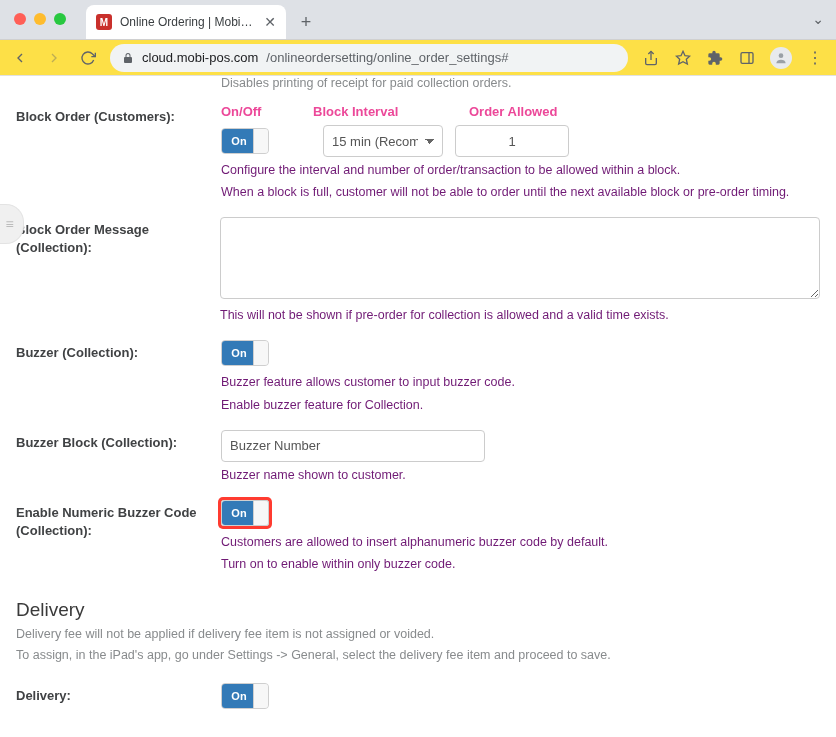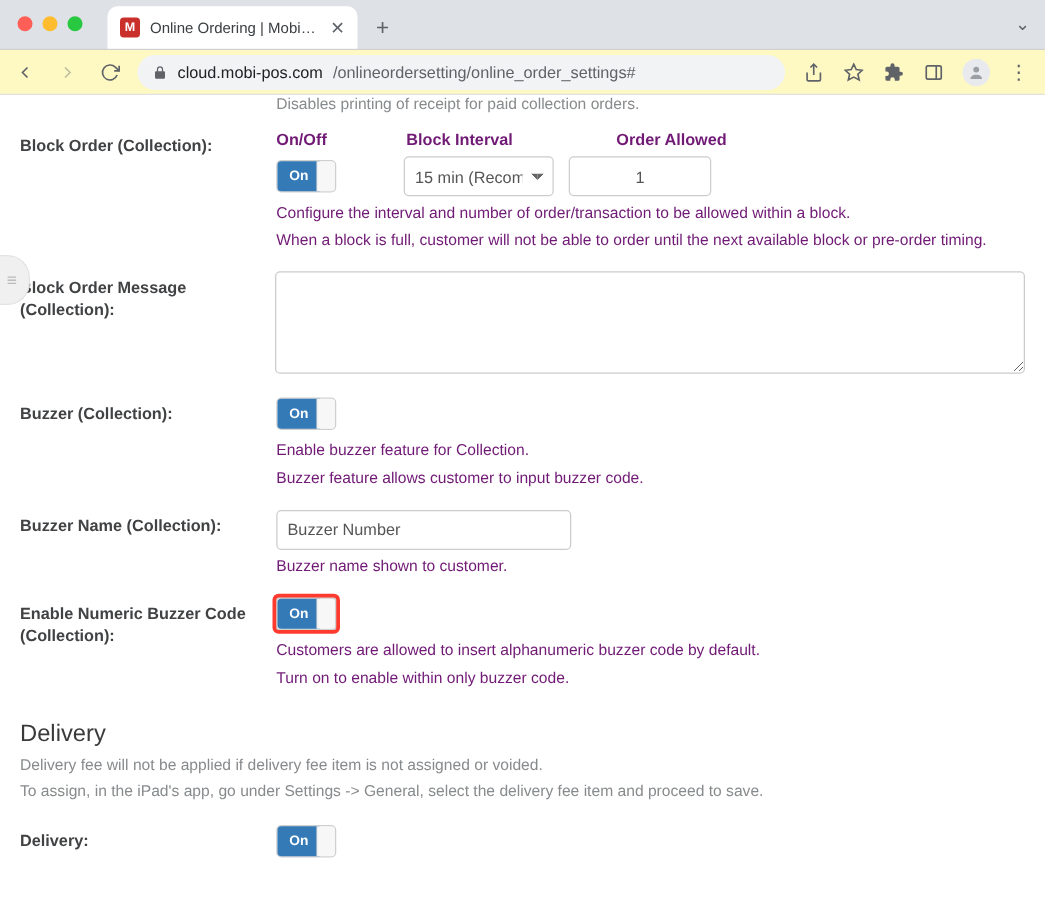--- a/index.html
+++ b/index.html
@@ -57,21 +57,21 @@
     width: 28px; height: 28px; display: flex; align-items: center; justify-content: center;
     color: #5f6368; font-size: 18px; margin-left: 6px; margin-bottom: 3px;
   }
   .tabbar-right {
     margin-left: auto; margin-right: 12px; height: 40px; display: flex; align-items: center;
     color: #5f6368; font-size: 14px;
   }
 
   .toolbar {
     height: 36px;
-    background: #fef9c3;
+    background: #fde047;
     border-bottom: 1px solid #e1e1e1;
     display: flex;
     align-items: center;
     padding: 0 8px;
     gap: 10px;
     color: #5f6368;
   }
   .toolbar .icon-btn {
     width: 24px; height: 24px; display:flex; align-items:center; justify-content:center;
   }
@@ -132,23 +132,23 @@
     flex: 1;
   }
   .help {
     color: #701a75;
     font-size: 12.5px;
     line-height: 1.45;
     margin-top: 4px;
   }
   .col-headers {
     display: flex;
-    gap: 12px;
+    gap: 0;
     font-weight: 600;
-    color: #701a75;
+    color: #ec4899;
     font-size: 13px;
     margin-bottom: 6px;
   }
   .col-headers > div { }
   .ch-onoff { width: 70px; text-align:left !important; }
   .ch-interval { width: 148px; }
   .ch-allowed { width: 120px; margin-left: 8px; }
   .controls-line { display:flex; align-items:center; gap: 12px; }
 
   .toggle {
@@ -190,21 +190,21 @@
     height: 32px;
     width: 120px;
     appearance: none;
     background-image: linear-gradient(45deg, transparent 50%, #666 50%), linear-gradient(135deg, #666 50%, transparent 50%);
     background-position: right 12px center, right 7px center;
     background-size: 5px 5px, 5px 5px;
     background-repeat: no-repeat;
     padding-right: 24px;
   }
   .num-input { width: 114px; height:32px; text-align:center; }
-  .name-input { width: 236px; height:32px; }
+  .name-input { width: 264px; height:32px; }
   textarea {
     width: 600px; height: 82px; resize: both;
   }
 
   h3.section {
     font-size: 19px;
     font-weight: 400;
     color: #3a3a3a;
     margin-top: 18px;
     margin-bottom: 4px;
@@ -299,21 +299,21 @@
     <div class="ic menu-dots">⋮</div>
   </div>
 </div>
 
 <div class="page">
   <div class="edge-tab">≡</div>
 
   <div class="cutoff-help">Disables printing of receipt for paid collection orders.</div>
 
   <div class="row">
-    <div class="label-col">Block Order (Collection):</div>
+    <div class="label-col">Block Order (Customers):</div>
     <div class="field-col">
       <div class="col-headers">
         <div class="ch-onoff">On/Off</div>
         <div class="ch-interval" style="margin-left:22px;">Block Interval</div>
         <div class="ch-allowed">Order Allowed</div>
       </div>
       <div class="controls-line">
         <div class="toggle">
           <div class="on-part">On</div>
           <div class="knob"></div>
@@ -326,37 +326,38 @@
       </div>
       <div class="help">Configure the interval and number of order/transaction to be allowed within a block.</div>
       <div class="help">When a block is full, customer will not be able to order until the next available block or pre-order timing.</div>
     </div>
   </div>
 
   <div class="row">
     <div class="label-col">Block Order Message (Collection):</div>
     <div class="field-col">
       <textarea style=""></textarea>
+      <div class="help">This will not be shown if pre-order for collection is allowed and a valid time exists.</div>
     </div>
   </div>
 
   <div class="row">
     <div class="label-col">Buzzer (Collection):</div>
     <div class="field-col">
       <div class="toggle">
         <div class="on-part">On</div>
         <div class="knob"></div>
       </div>
+      <div class="help">Buzzer feature allows customer to input buzzer code.</div>
       <div class="help">Enable buzzer feature for Collection.</div>
-      <div class="help">Buzzer feature allows customer to input buzzer code.</div>
-    </div>
-  </div>
-
-  <div class="row">
-    <div class="label-col">Buzzer Name (Collection):</div>
+    </div>
+  </div>
+
+  <div class="row">
+    <div class="label-col">Buzzer Block (Collection):</div>
     <div class="field-col">
       <input class="name-input" type="text" value="Buzzer Number" style="">
       <div class="help">Buzzer name shown to customer.</div>
     </div>
   </div>
 
   <div class="row">
     <div class="label-col">Enable Numeric Buzzer Code (Collection):</div>
     <div class="field-col">
       <div class="toggle highlight">

